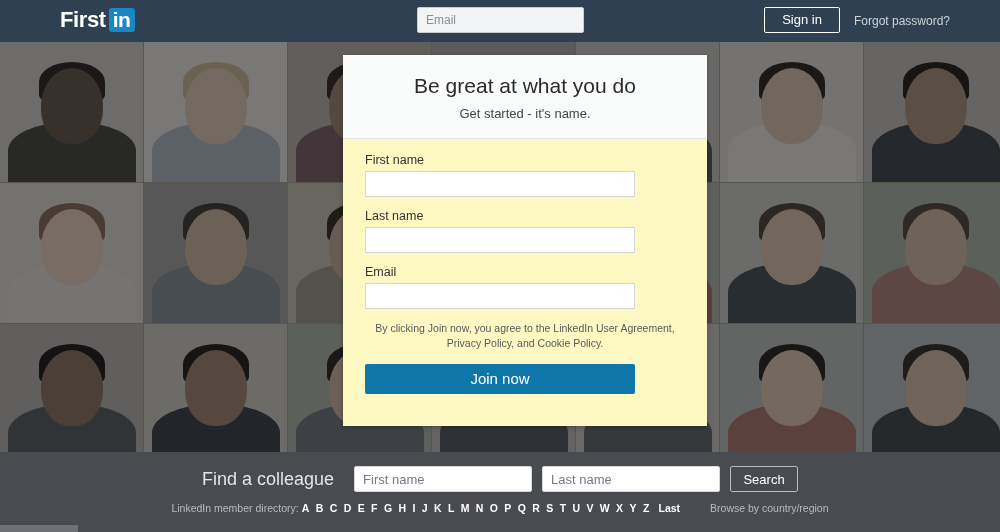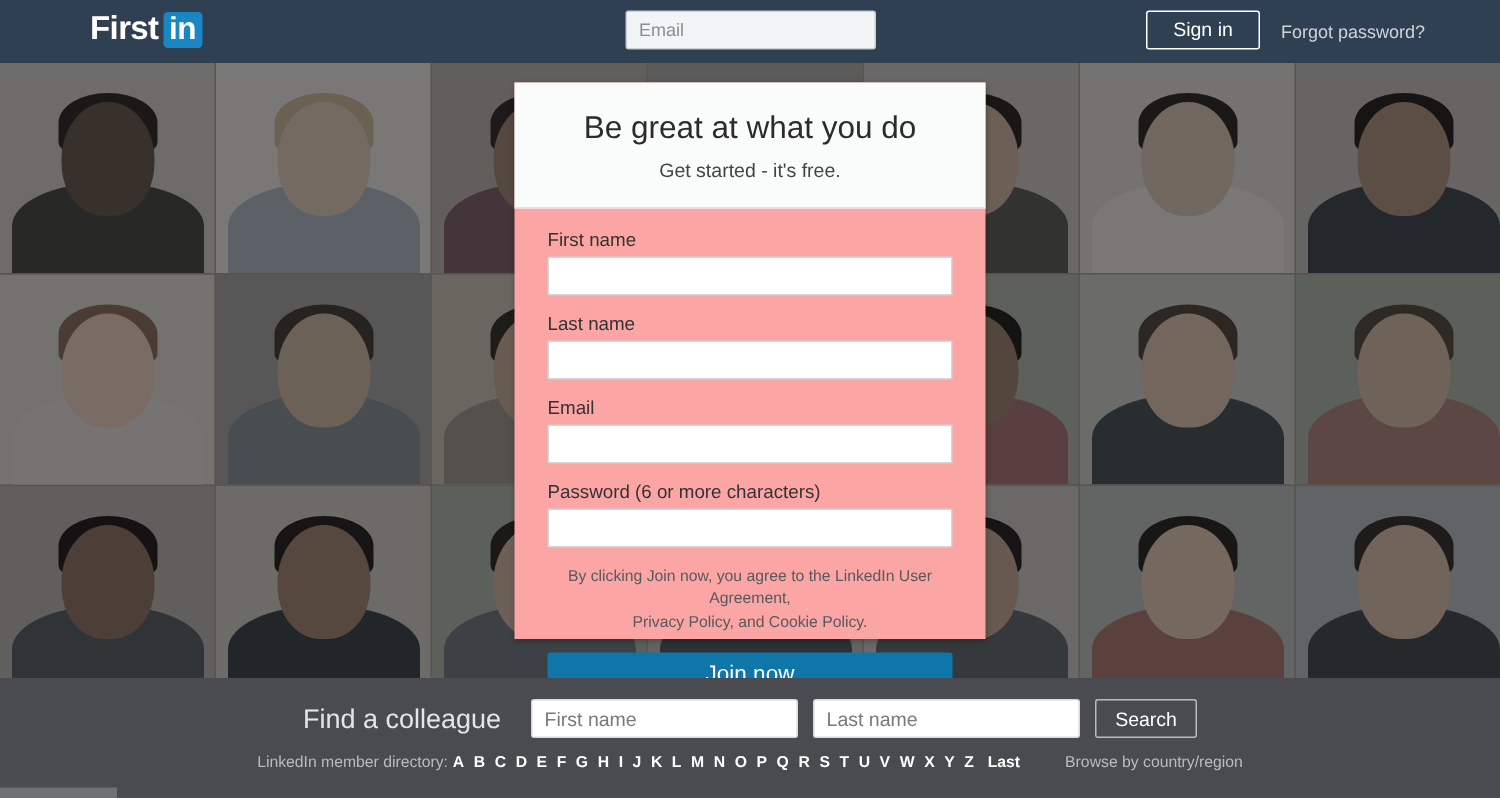--- a/index.html
+++ b/index.html
@@ -152,23 +152,23 @@
     border-radius: 48% 48% 0 0;
     transform: translateX(-50%);
     bottom: 0;
   }
 
   
   .card {
     position: absolute;
     left: 343px;
     top: 55px;
-    width: 314px;
+    width: 364px;
     height: 371px;
-    background: #fca5a5;
+    background: #fef9c3;
     box-shadow: 0 1px 4px rgba(0,0,0,0.28);
     z-index: 30;
   }
   .card-head {
     background: #fafbfb;
     padding: 18px 0 17px 0;
     text-align: center;
     border-bottom: 1px solid #e2e4e6;
   }
   .card-title {
@@ -467,41 +467,37 @@
 
 
     <button class="signin-btn">Sign in</button>
 
     <a class="forgot-link" href="#">Forgot password?</a>
   </div>
 
   <div class="card">
     <div class="card-head">
       <div class="card-title">Be great at what you do</div>
-      <div class="card-sub">Get started - it's free.</div>
+      <div class="card-sub">Get started - it's name.</div>
     </div>
 
     <div class="card-body">
       <div id="signup-fields">
           <div>
             <label class="field-label">First name</label>
             <input class="field-input" type="text" placeholder="" style="">
           </div>
           <div>
             <label class="field-label">Last name</label>
             <input class="field-input" type="text" placeholder="" style="">
           </div>
           <div>
             <label class="field-label">Email</label>
             <input class="field-input" type="text" placeholder="" style="">
           </div>
-          <div>
-            <label class="field-label">Password (6 or more characters)</label>
-            <input class="field-input" type="password" placeholder="" style="">
-          </div>
         </div>
 
       <div class="legal">
         <span>By clicking Join now, you agree to the LinkedIn User Agreement,</span><br>
         <span>Privacy Policy, and Cookie Policy.</span>
       </div>
 
       <button class="join-btn">Join now</button>
     </div>
   </div>

